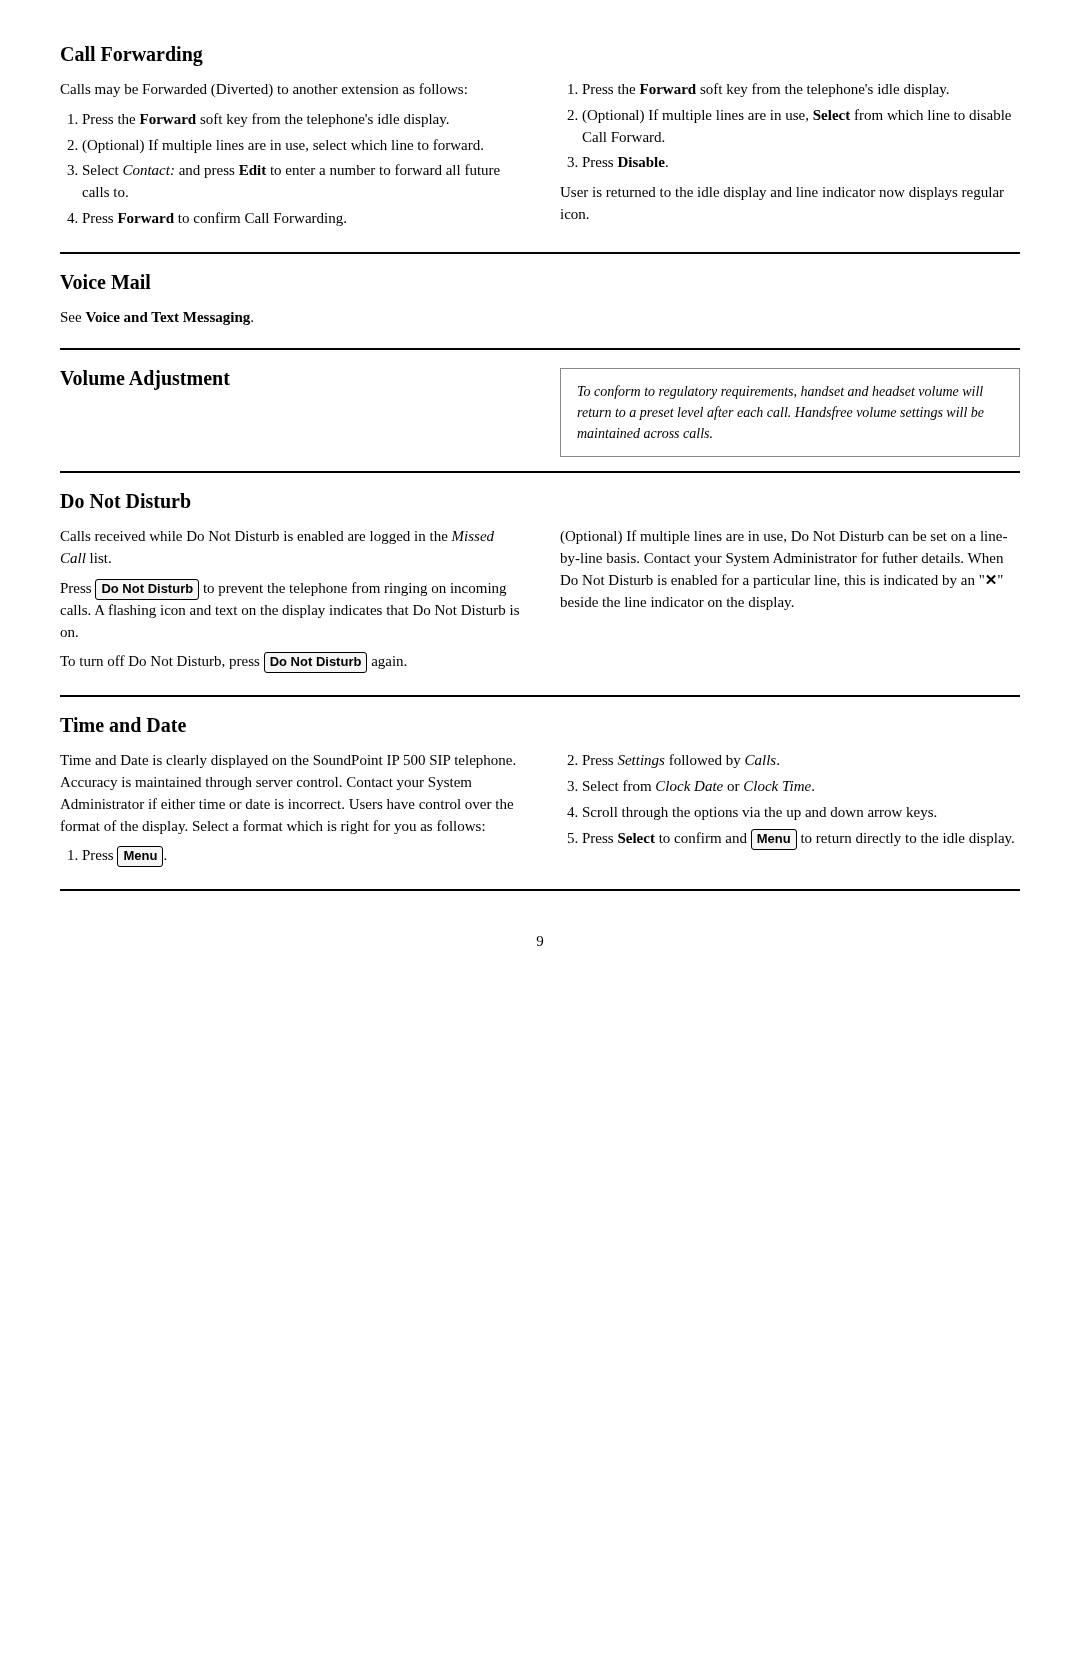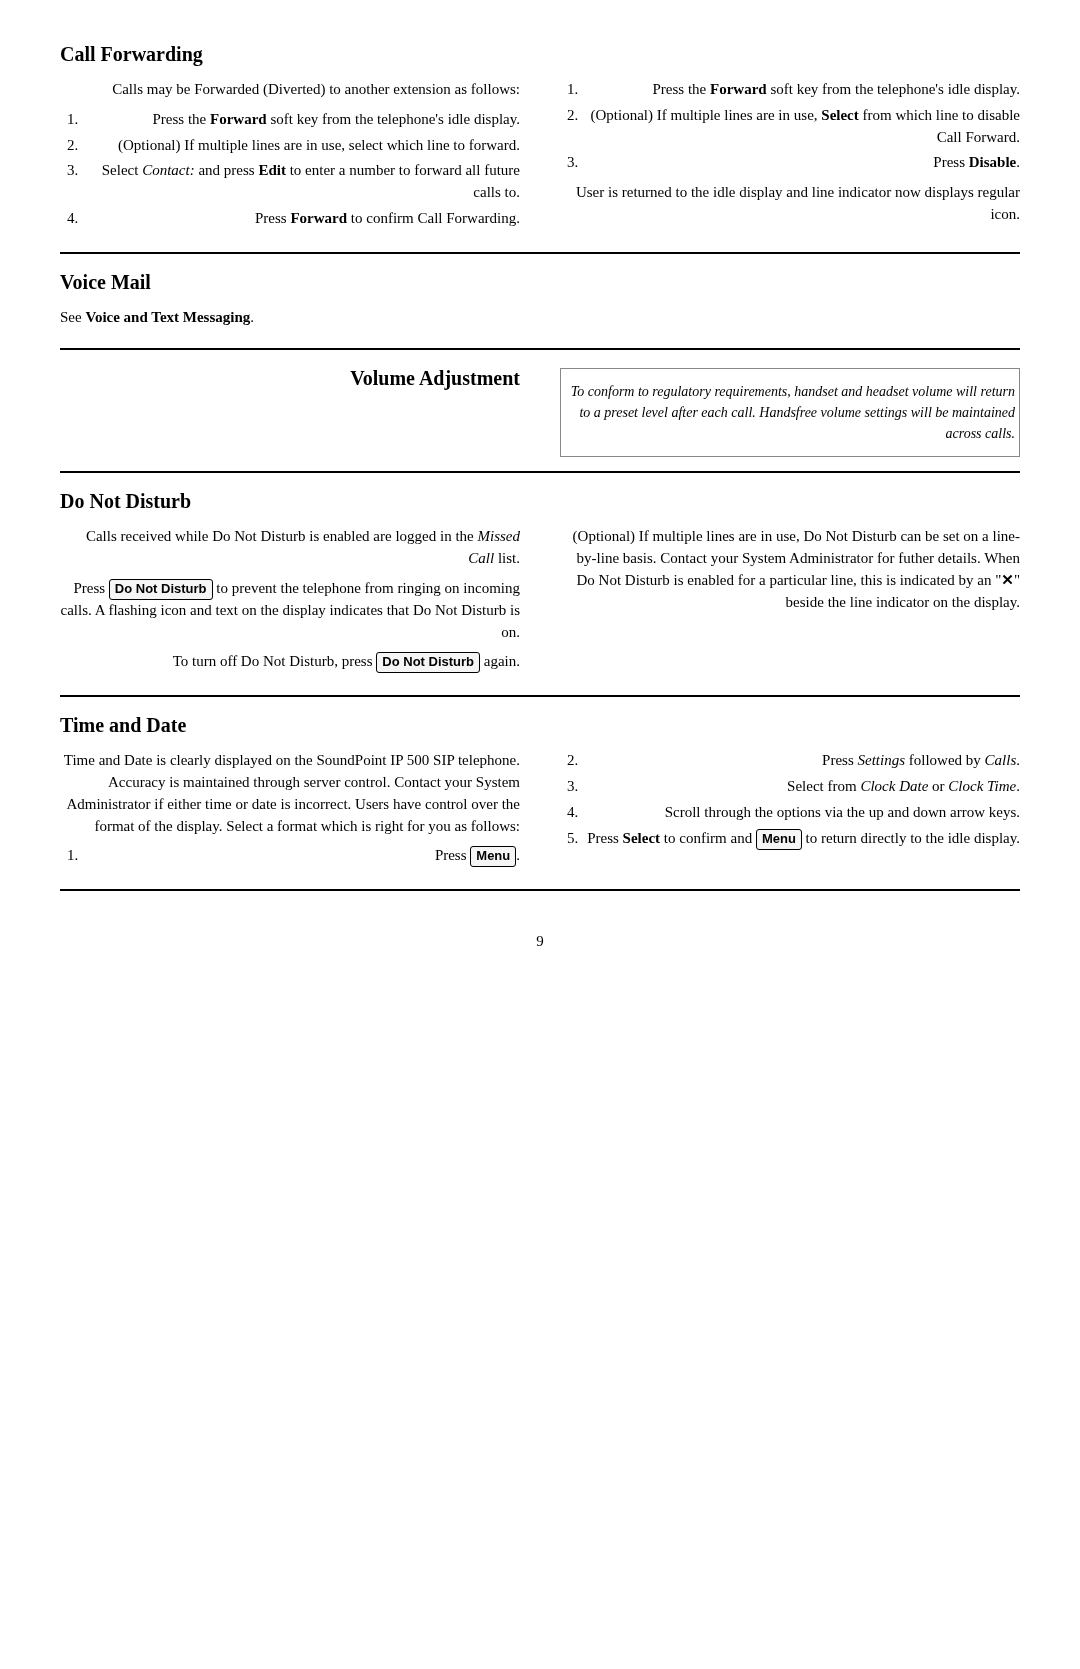--- a/index.html
+++ b/index.html
@@ -27,21 +27,20 @@
       margin-bottom: 10px;
     }
     .section-divider {
       border: none;
       border-top: 2px solid #000;
       margin: 14px 0 14px 0;
     }
     .two-col {
       display: flex;
       gap: 40px;
-      text-align: right;
     }
     .col-left {
       flex: 1;
     }
     .col-right {
       flex: 1;
     }
     p {
       margin-bottom: 8px;
     }
@@ -61,21 +60,21 @@
       padding: 1px 5px;
       font-size: 13px;
       font-family: Arial, Helvetica, sans-serif;
       font-weight: bold;
       background: #f5f5f5;
       vertical-align: middle;
       line-height: 1.3;
     }
     .note-box {
       border: 1.5px solid #888;
-      padding: 12px 4px;
+      padding: 12px 16px;
       font-style: italic;
       font-size: 14px;
       line-height: 1.5;
       margin-top: 4px;
       background: #fff;
     }
     .page-number {
       text-align: center;
       margin-top: 40px;
       font-size: 15px;

